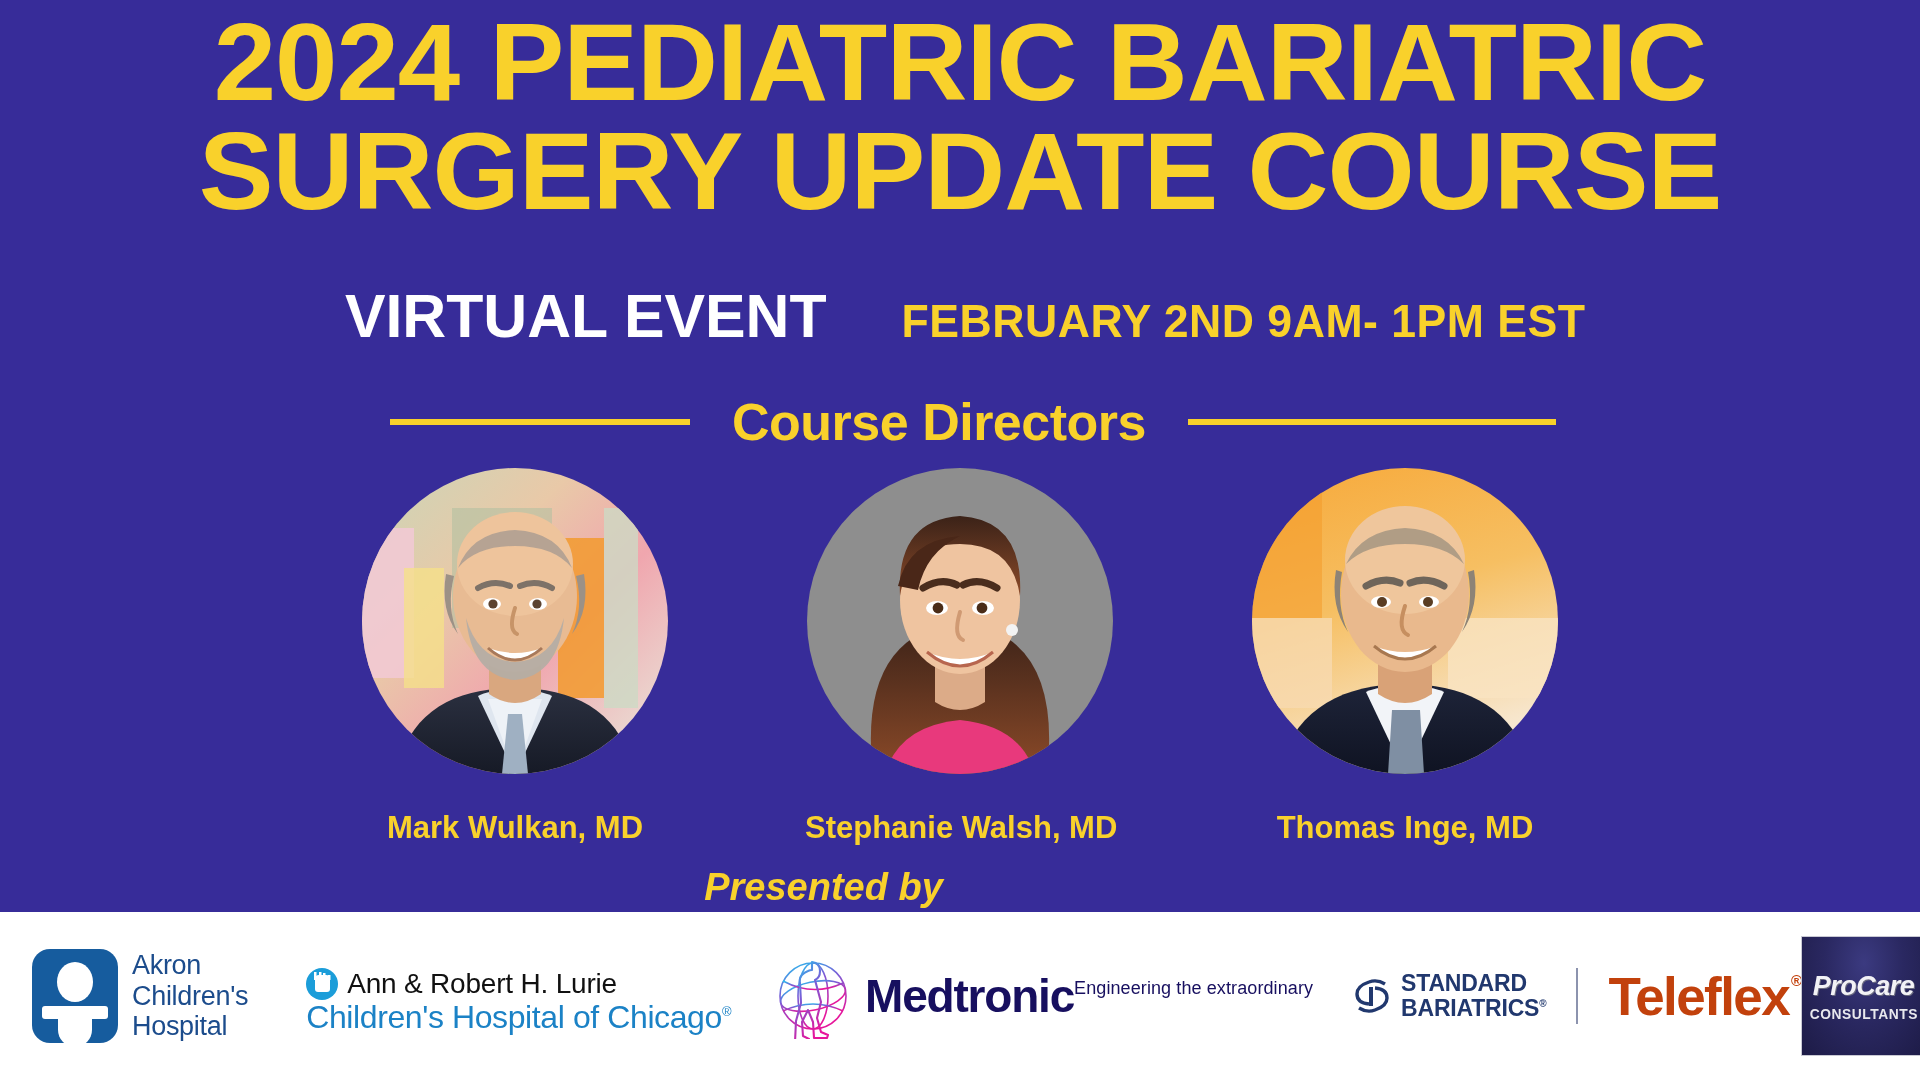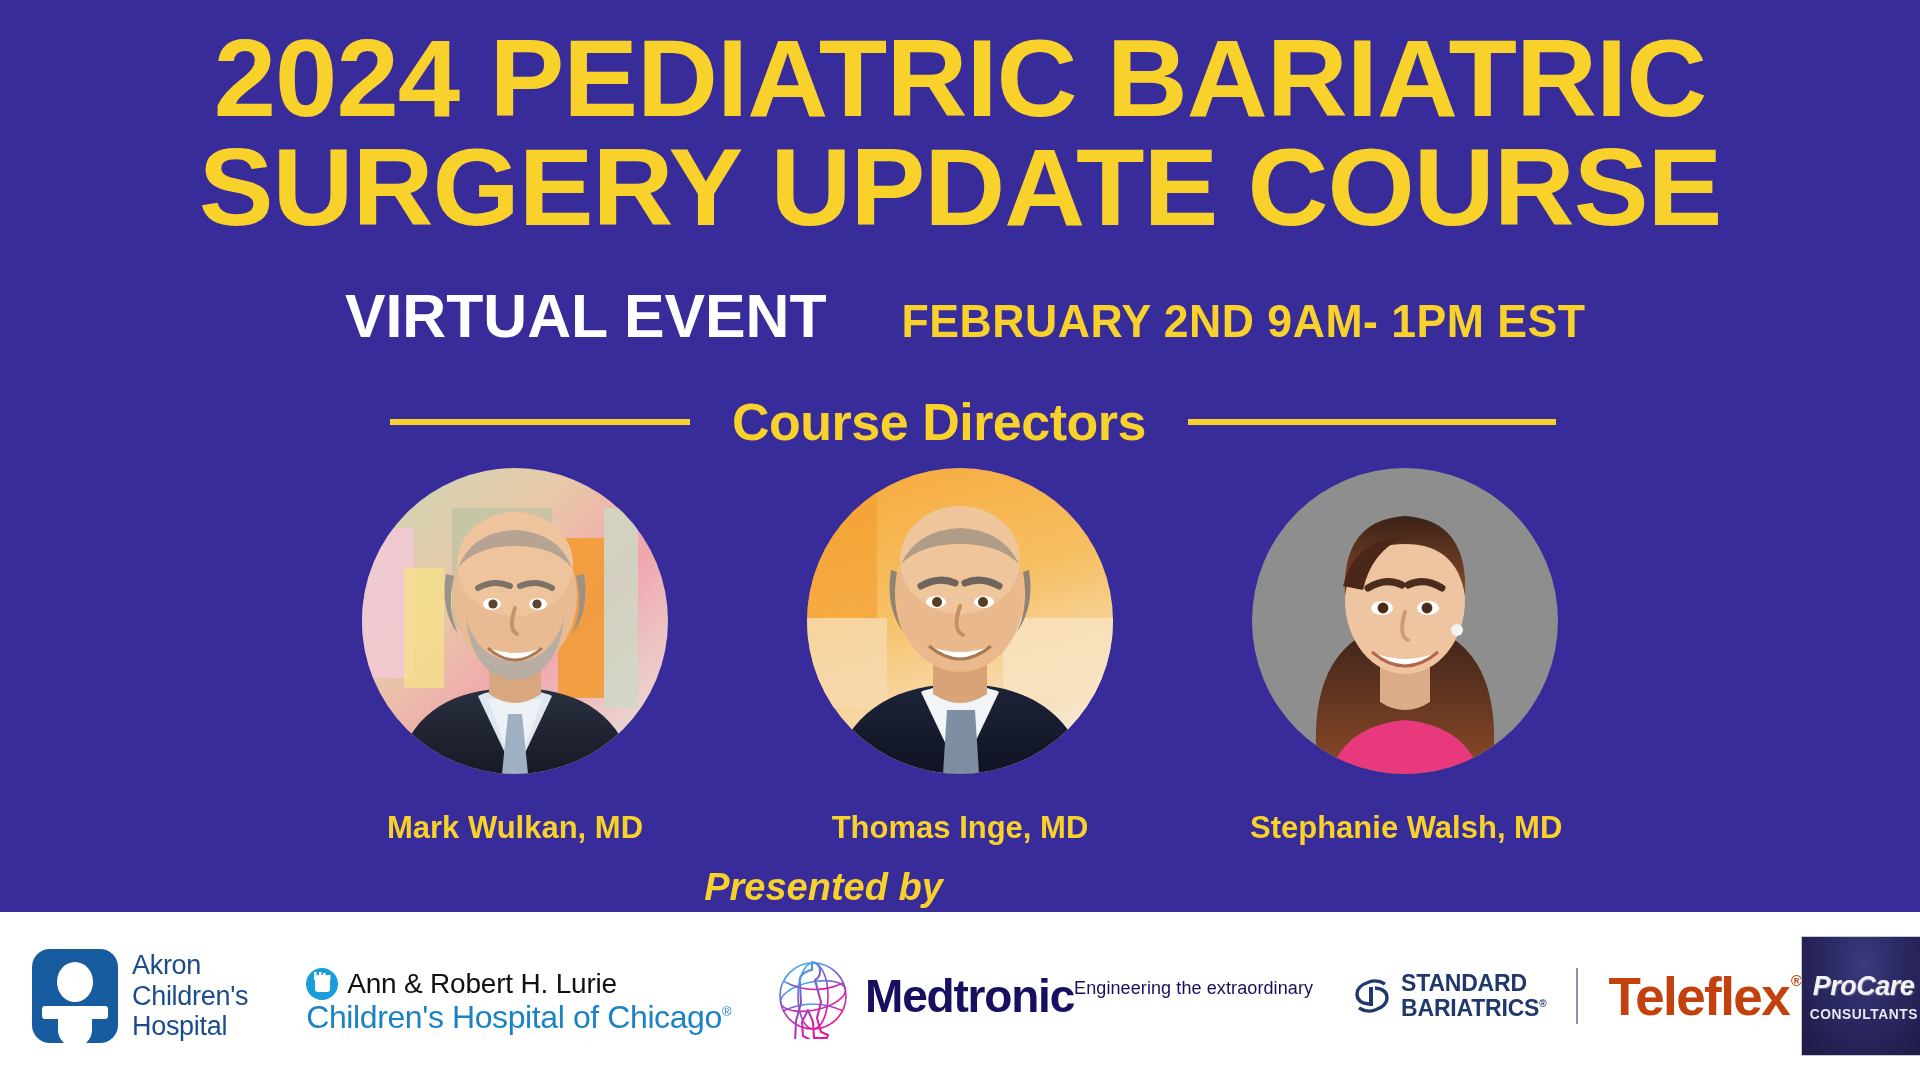--- a/index.html
+++ b/index.html
@@ -6,21 +6,21 @@
   html,body { width:1920px; height:1080px; overflow:hidden; }
   body {
     background:#372C99;
     font-family:"Liberation Sans", sans-serif;
     position:relative;
   }
 
   
   .title-block {
     position:absolute;
-    top:24px; left:0; width:1920px;
+    top:8px; left:0; width:1920px;
     text-align:center;
   }
   .title-line {
     color:#F9D12B;
     font-family:"Liberation Sans", sans-serif;
     font-weight:bold;
     font-size:108px;
     line-height:0.99;
     letter-spacing:-1px;
     transform:scaleX(1.02);
@@ -350,20 +350,62 @@
         <path d="M126 180 q27 24 54 0" stroke="#a8795a" stroke-width="3" fill="none"></path>
       </svg>
     </div>
     <div class="director-name">Mark Wulkan, MD</div>
   </div>
 
   <div class="director">
     <div class="avatar">
       <svg class="bg" viewBox="0 0 306 306">
         <defs>
+          <linearGradient id="shair" x1="0" y1="0" x2="0" y2="1">
+            <stop offset="0%" stop-color="#3b2218"></stop>
+            <stop offset="60%" stop-color="#6b3a22"></stop>
+            <stop offset="100%" stop-color="#8c4a28"></stop>
+          </linearGradient>
+        </defs>
+        <rect width="306" height="306" fill="#8e8e8e"></rect>
+
+        <path d="M66 306 q-16 -140 87 -152 q103 12 87 152 Z" fill="url(#shair)"></path>
+
+        <path d="M78 306 q14 -48 75 -54 q61 6 75 54 Z" fill="#e8397c"></path>
+
+        <path d="M128 188 h50 v46 q-25 16 -50 0 Z" fill="#dcab88"></path>
+
+        <ellipse cx="153" cy="132" rx="60" ry="74" fill="#efc4a0"></ellipse>
+
+        <path d="M93 128 q-4 -76 60 -80 q64 4 60 80 q-8 -52 -60 -52 q-52 0 -60 52 Z" fill="url(#shair)"></path>
+        <path d="M91 118 q10 -46 62 -50 q-34 16 -42 54 Z" fill="#4a2718"></path>
+
+        <path d="M116 120 q18 -11 34 -3" stroke="#4a2d1d" stroke-width="7" fill="none" stroke-linecap="round"></path>
+        <path d="M156 117 q16 -8 34 3" stroke="#4a2d1d" stroke-width="7" fill="none" stroke-linecap="round"></path>
+
+        <ellipse cx="130" cy="140" rx="11" ry="7" fill="#fff"></ellipse>
+        <ellipse cx="176" cy="140" rx="11" ry="7" fill="#fff"></ellipse>
+        <circle cx="131" cy="140" r="5.4" fill="#4a2c18"></circle>
+        <circle cx="175" cy="140" r="5.4" fill="#4a2c18"></circle>
+
+        <path d="M153 144 q-7 24 3 28" stroke="#d09a73" stroke-width="4" fill="none" stroke-linecap="round"></path>
+
+        <path d="M120 184 q33 26 66 0 q-33 14 -66 0 Z" fill="#fff"></path>
+        <path d="M120 184 q33 28 66 0" stroke="#b7664e" stroke-width="3" fill="none"></path>
+
+        <circle cx="205" cy="162" r="6" fill="#f3f3f3"></circle>
+      </svg>
+    </div>
+    <div class="director-name">Stephanie Walsh, MD</div>
+  </div>
+
+  <div class="director">
+    <div class="avatar">
+      <svg class="bg" viewBox="0 0 306 306">
+        <defs>
           <linearGradient id="ibg" x1="0" y1="0" x2="0.3" y2="1">
             <stop offset="0%" stop-color="#f7a93a"></stop>
             <stop offset="50%" stop-color="#f6bf62"></stop>
             <stop offset="100%" stop-color="#f7e7cf"></stop>
           </linearGradient>
           <linearGradient id="isuit" x1="0" y1="0" x2="0" y2="1">
             <stop offset="0%" stop-color="#1e2439"></stop>
               <stop offset="100%" stop-color="#0f1322"></stop>
           </linearGradient>
         </defs>
@@ -393,62 +435,20 @@
         <circle cx="130" cy="134" r="5" fill="#5a3d23"></circle>
         <circle cx="176" cy="134" r="5" fill="#5a3d23"></circle>
 
         <path d="M153 138 q-8 24 3 29" stroke="#c68f60" stroke-width="4" fill="none" stroke-linecap="round"></path>
 
         <path d="M122 178 q31 24 62 0 q-31 12 -62 0 Z" fill="#fff"></path>
         <path d="M122 178 q31 26 62 0" stroke="#a87850" stroke-width="3" fill="none"></path>
       </svg>
     </div>
     <div class="director-name">Thomas Inge, MD</div>
-  </div>
-
-  <div class="director">
-    <div class="avatar">
-      <svg class="bg" viewBox="0 0 306 306">
-        <defs>
-          <linearGradient id="shair" x1="0" y1="0" x2="0" y2="1">
-            <stop offset="0%" stop-color="#3b2218"></stop>
-            <stop offset="60%" stop-color="#6b3a22"></stop>
-            <stop offset="100%" stop-color="#8c4a28"></stop>
-          </linearGradient>
-        </defs>
-        <rect width="306" height="306" fill="#8e8e8e"></rect>
-
-        <path d="M66 306 q-16 -140 87 -152 q103 12 87 152 Z" fill="url(#shair)"></path>
-
-        <path d="M78 306 q14 -48 75 -54 q61 6 75 54 Z" fill="#e8397c"></path>
-
-        <path d="M128 188 h50 v46 q-25 16 -50 0 Z" fill="#dcab88"></path>
-
-        <ellipse cx="153" cy="132" rx="60" ry="74" fill="#efc4a0"></ellipse>
-
-        <path d="M93 128 q-4 -76 60 -80 q64 4 60 80 q-8 -52 -60 -52 q-52 0 -60 52 Z" fill="url(#shair)"></path>
-        <path d="M91 118 q10 -46 62 -50 q-34 16 -42 54 Z" fill="#4a2718"></path>
-
-        <path d="M116 120 q18 -11 34 -3" stroke="#4a2d1d" stroke-width="7" fill="none" stroke-linecap="round"></path>
-        <path d="M156 117 q16 -8 34 3" stroke="#4a2d1d" stroke-width="7" fill="none" stroke-linecap="round"></path>
-
-        <ellipse cx="130" cy="140" rx="11" ry="7" fill="#fff"></ellipse>
-        <ellipse cx="176" cy="140" rx="11" ry="7" fill="#fff"></ellipse>
-        <circle cx="131" cy="140" r="5.4" fill="#4a2c18"></circle>
-        <circle cx="175" cy="140" r="5.4" fill="#4a2c18"></circle>
-
-        <path d="M153 144 q-7 24 3 28" stroke="#d09a73" stroke-width="4" fill="none" stroke-linecap="round"></path>
-
-        <path d="M120 184 q33 26 66 0 q-33 14 -66 0 Z" fill="#fff"></path>
-        <path d="M120 184 q33 28 66 0" stroke="#b7664e" stroke-width="3" fill="none"></path>
-
-        <circle cx="205" cy="162" r="6" fill="#f3f3f3"></circle>
-      </svg>
-    </div>
-    <div class="director-name">Stephanie Walsh, MD</div>
   </div>
 
 </div>
 
 <div class="presented">Presented by</div>
 
 <div class="footer">
 
   <div class="logo akron">
     <div class="mark">

